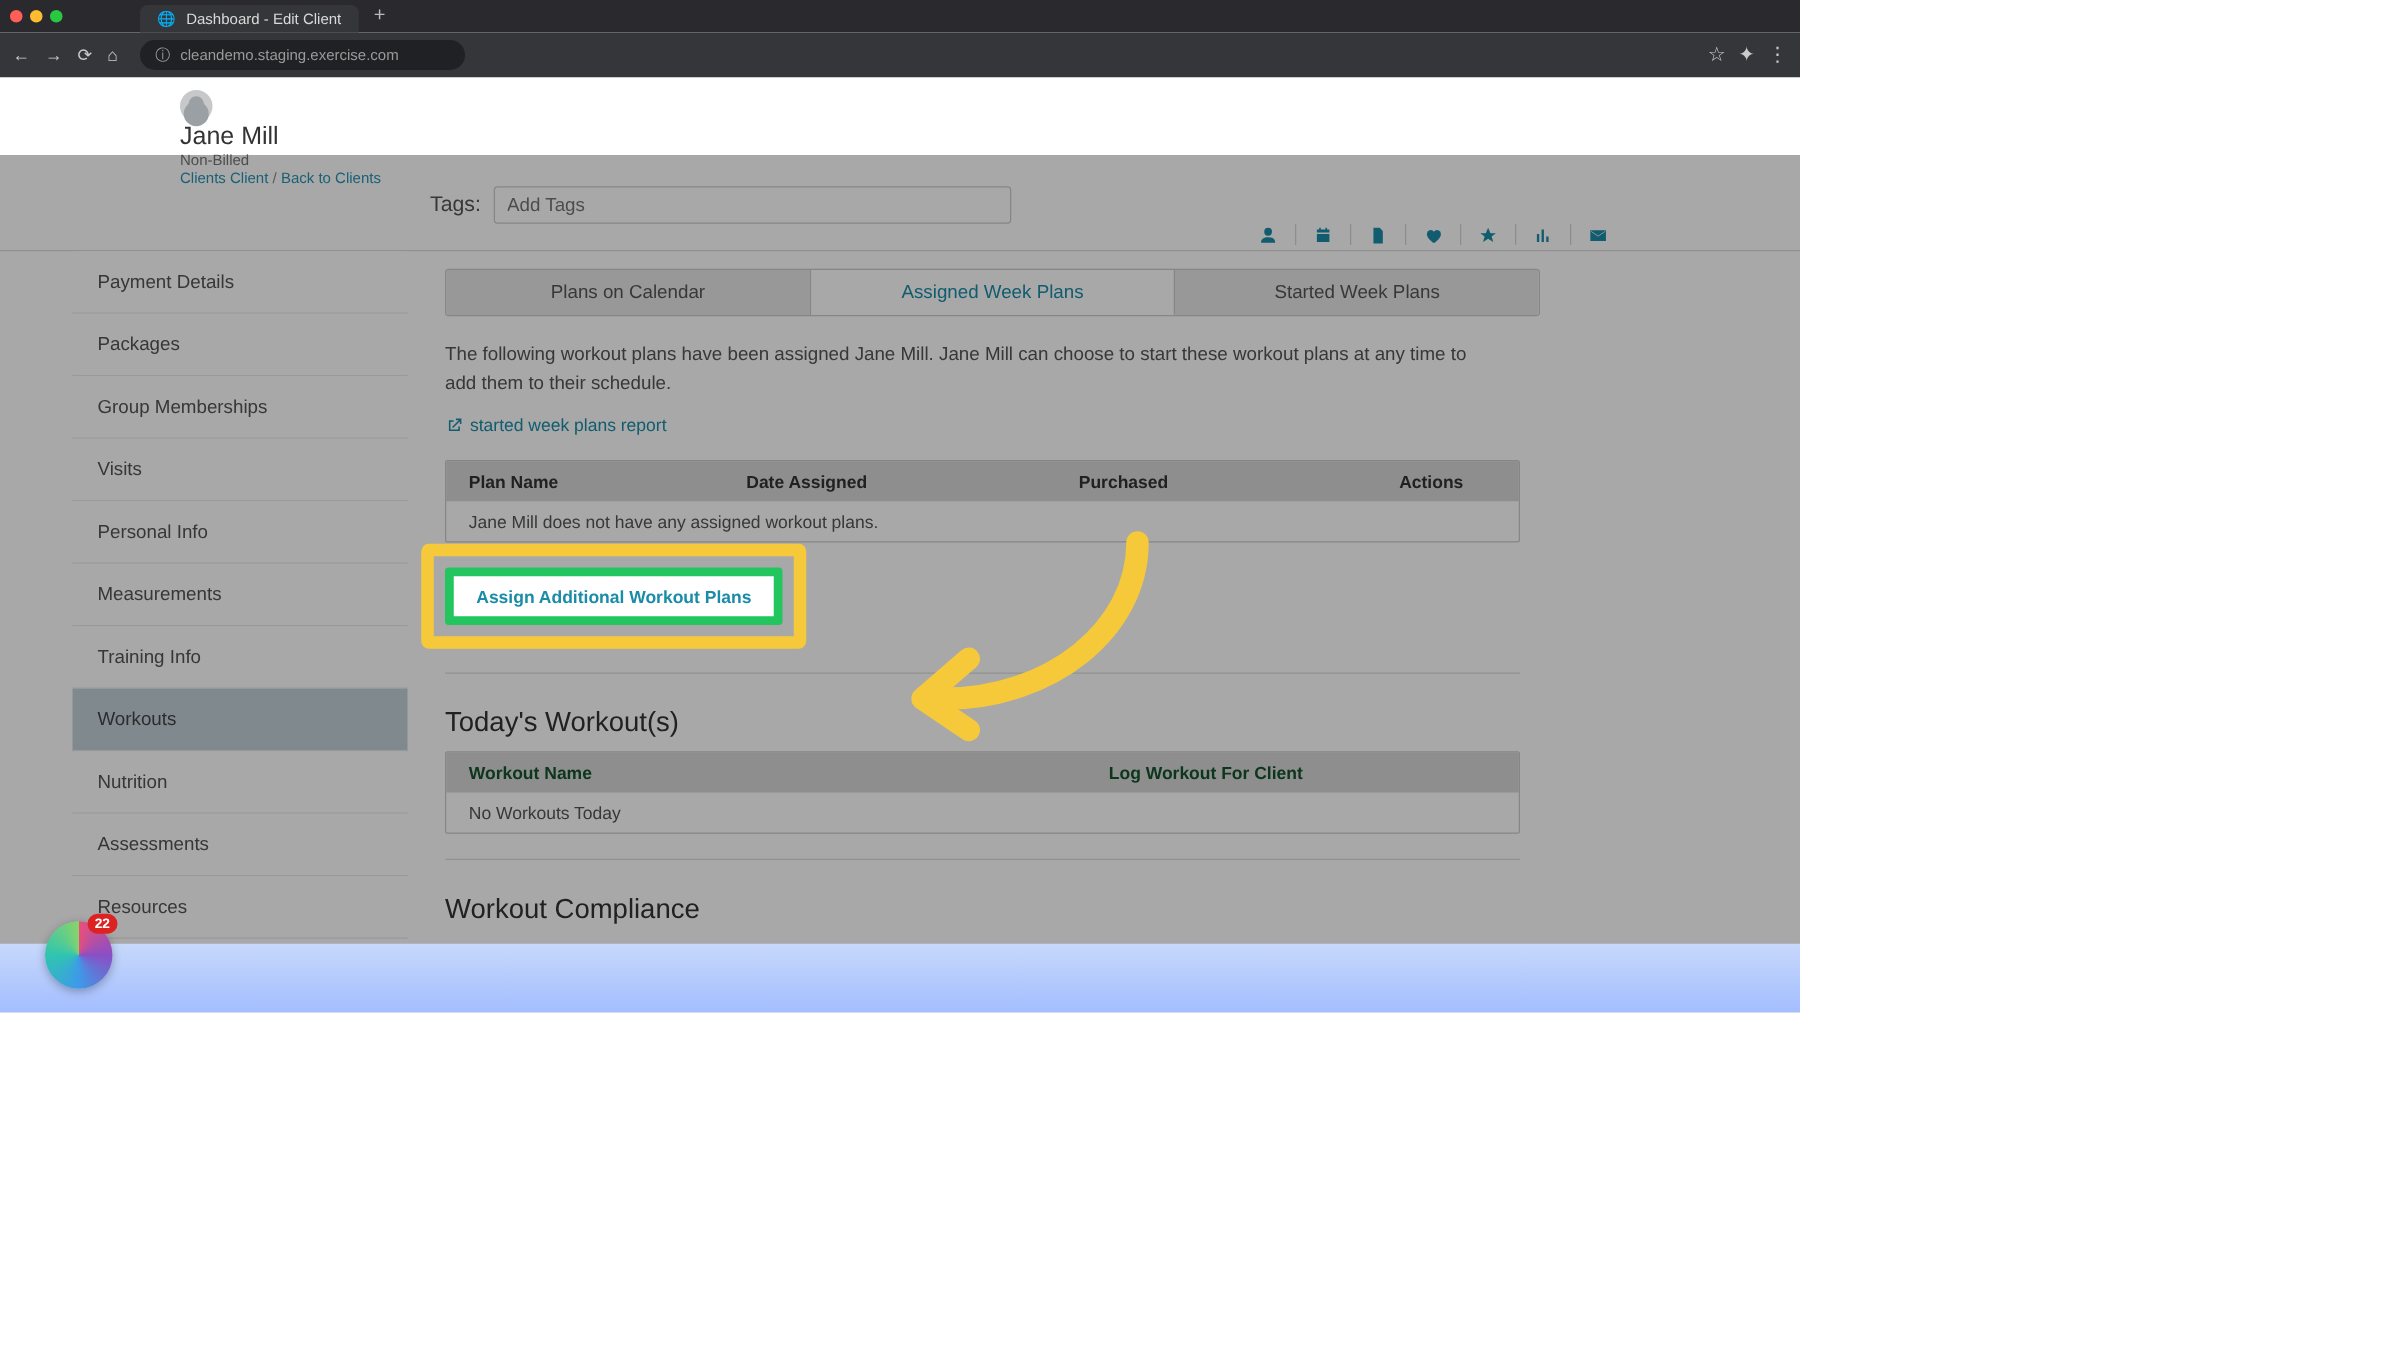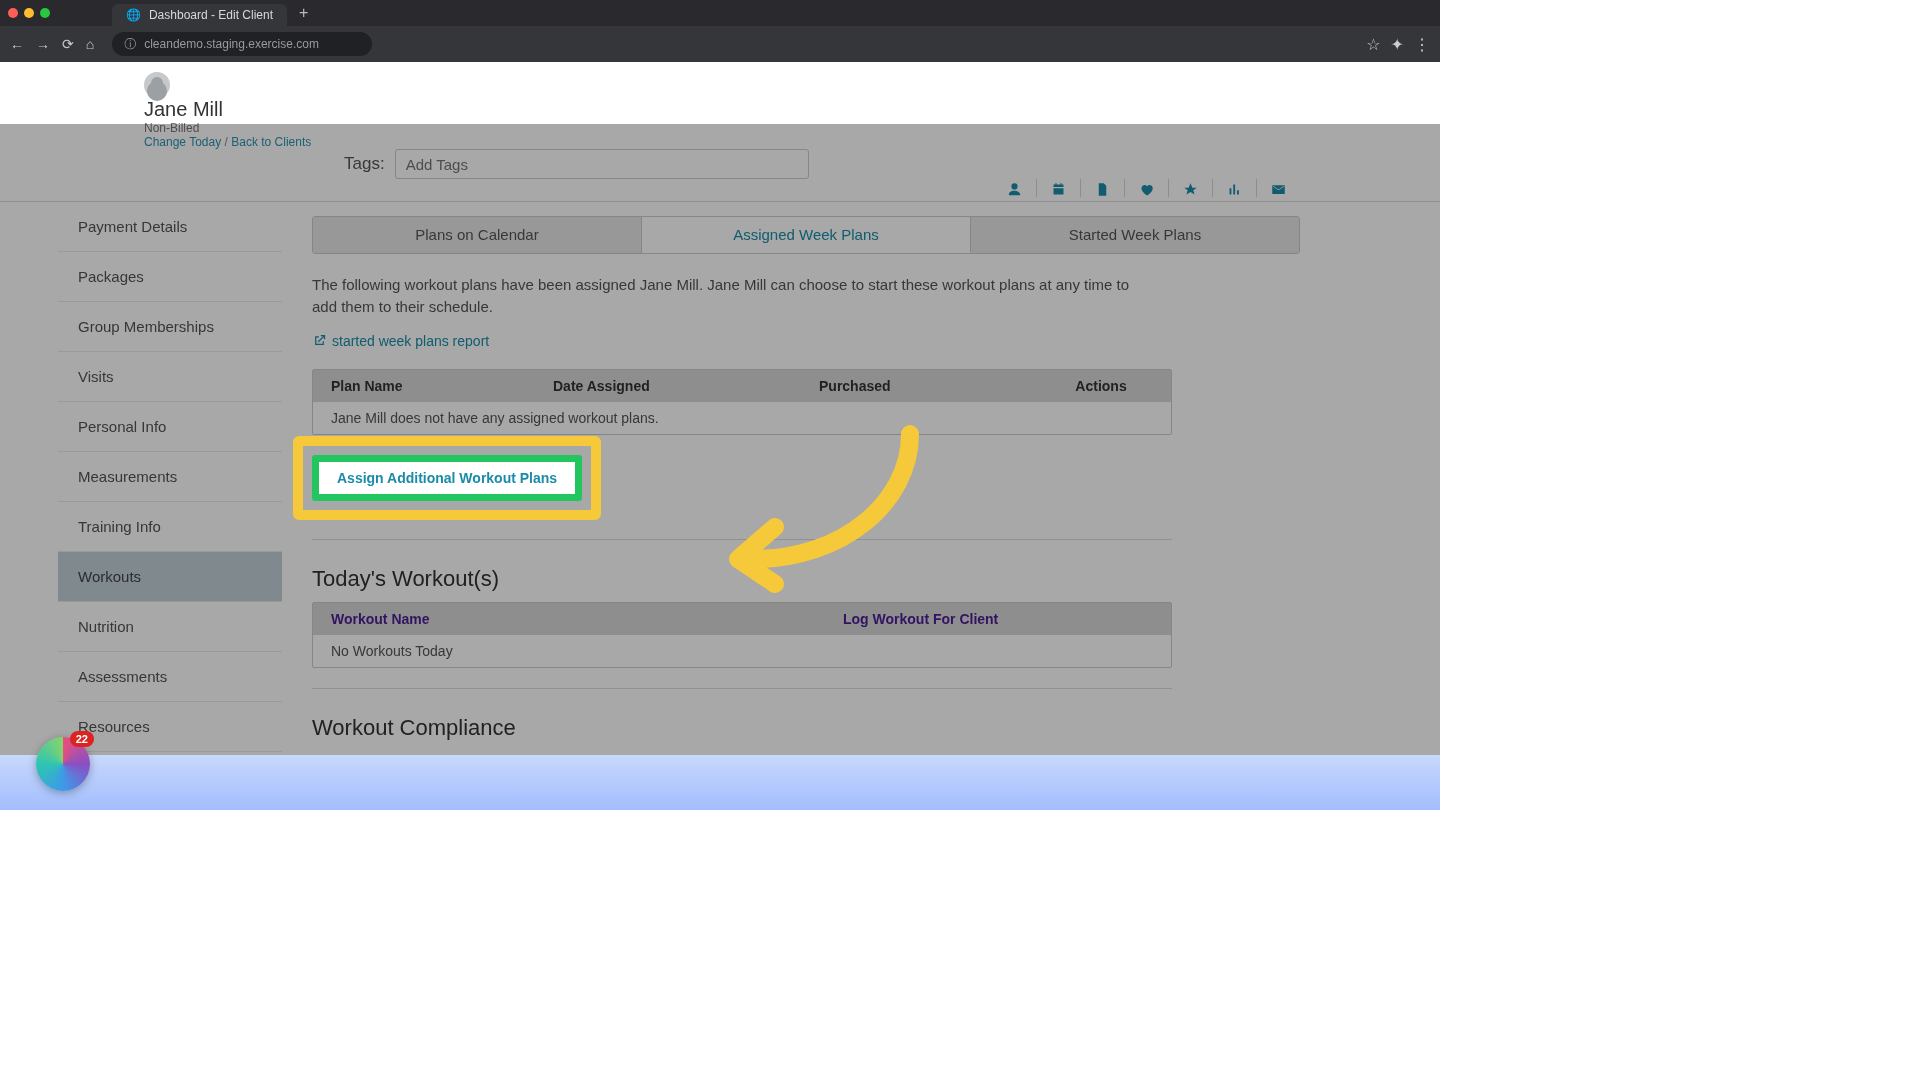--- a/index.html
+++ b/index.html
@@ -42,21 +42,21 @@
 
 
 .body { display: flex; padding-left: 58px; }
 .sidebar { width: 268px; }
 .side-item { padding: 16px 20px; border-bottom: 1px solid #e8e8e8; color: #555454; font-size: 15px; cursor: pointer; background: #fff; }
 .side-item.active { background: #c3d1d7; color: #404448; }
 
 .main { flex: 1; padding: 14px 140px 0 30px; }
 .main h2 { font-size: 24px; font-weight: 400; color: #333; margin-bottom: 14px; }
 
-.tabs { display: flex; border: 1px solid #ccc; border-radius: 3px; overflow: hidden; margin-bottom: 20px; width: 988px; }
+.tabs { display: flex; border: 1px solid #ccc; border-radius: 3px; overflow: hidden; margin-bottom: 20px; width: 876px; }
 .tabs .tab-item { flex: 1; text-align: center; padding: 9px 0; font-size: 15px; border-right: 1px solid #ccc; background: #e7e7e7; color: #555; cursor: pointer; }
 .tabs .tab-item:last-child { border-right: none; }
 .tabs .tab-item.active { background: #fff; color: #1a8ca7; border-bottom: 1px solid #fff; }
 
 .desc { color: #555; font-size: 15px; line-height: 1.5; margin-bottom: 14px; max-width: 840px; }
 .report-link { color: #1a8ca7; font-size: 14px; display: inline-flex; align-items: center; gap: 5px; margin-bottom: 20px; cursor: pointer; justify-content: center; }
 
 .tbl { border: 1px solid #ccc; border-radius: 2px; width: 860px; margin-bottom: 20px; }
 .tbl-head { display: flex; background: #d8d8d8; color: #333; font-size: 14px; font-weight: 600; }
 .tbl-head > div, .tbl-row > div { padding: 8px 18px; }
@@ -69,21 +69,21 @@
 
 .assign-wrap { position: relative; display: inline-block; margin-bottom: 28px; }
 .assign-btn { border: 7px solid #22c55e; background: #fff; color: #1a8ca7; padding: 8px 18px; font-size: 14px; border-radius: 3px; cursor: pointer; font-weight: bold; }
 .hl { position: absolute; left: -19px; top: -19px; right: -19px; bottom: -19px; border: 10px solid #f6c93a; border-radius: 6px; background: rgba(255,255,255,0.0); pointer-events: none; }
 
 .arrow { position: absolute; left: 720px; top: 362px; pointer-events: none; }
 
 .sect-h3 { font-size: 22px; font-weight: 400; color: #333; margin: 24px 0 10px; }
 .sect-hr { border: 0; border-top: 1px solid #ddd; margin: 10px 0 26px; width: 860px; }
 
-.tbl2-head { display: flex; background: #d8d8d8; color: #4c1d95; font-size: 14px; font-weight: 600; }
+.tbl2-head { display: flex; background: #d8d8d8; color: #14532d; font-size: 14px; font-weight: 600; }
 .w-name { flex: 0 0 512px; }
 .w-log { flex: 1; }
 
 
 .float-badge { position: absolute; left: 36px; top: 675px; width: 54px; height: 54px; border-radius: 50%; background: conic-gradient(#e94f7a, #8a4fc5, #3d9ae8, #2fc5b0, #88d36b); box-shadow: 0 2px 8px rgba(0,0,0,.3); }
 .float-badge .count { position: absolute; right: -4px; top: -6px; background: #d22; color: #fff; font-size: 11px; font-weight: bold; border-radius: 10px; padding: 2px 6px; }
 
 
 .dark-overlay { position: absolute; inset: 62px 0 0 0; background: rgba(0,0,0,0.34); pointer-events: none; }
 
@@ -134,21 +134,21 @@
 </div>
 
 <div class="page">
 
   <div class="client-header">
     <div class="avatar"></div>
     <div>
       <div class="client-name">Jane Mill</div>
       <div class="client-sub">Non-Billed</div>
       <div class="client-links">
-        <a>Change Today</a>
+        <a>Clients Client</a>
         <span class="sep"> / </span>
         <a>Back to Clients</a>
       </div>
     </div>
     <div class="tags-area">
       <span class="tags-label">Tags:</span>
       <input class="tags-input" placeholder="Add Tags" style="">
     </div>
     <div class="header-icons">
       <span><svg class="ico" viewBox="0 0 24 24">

